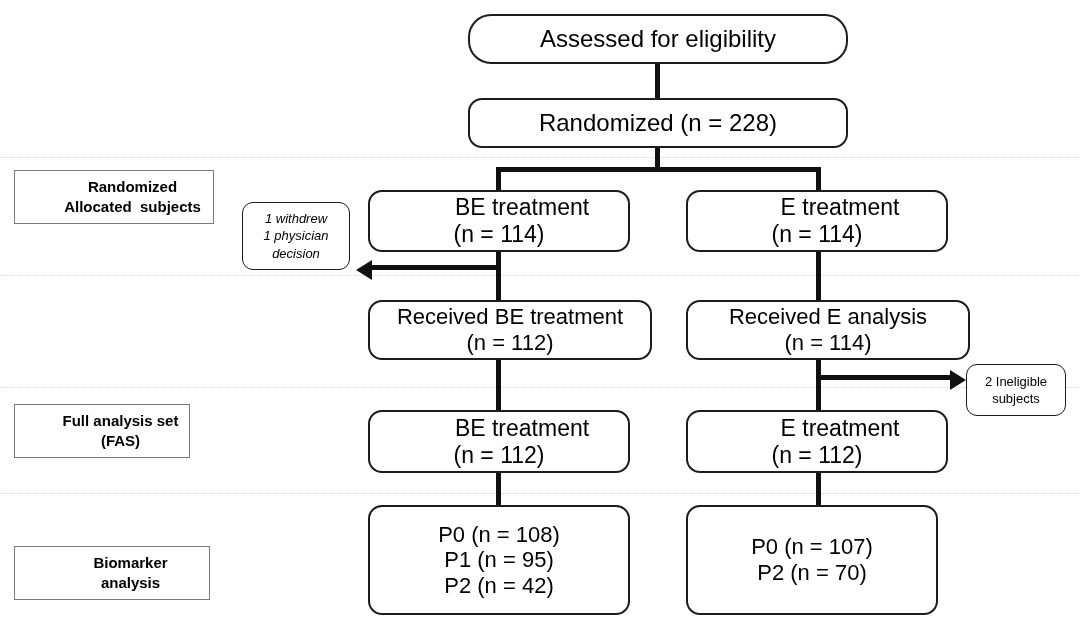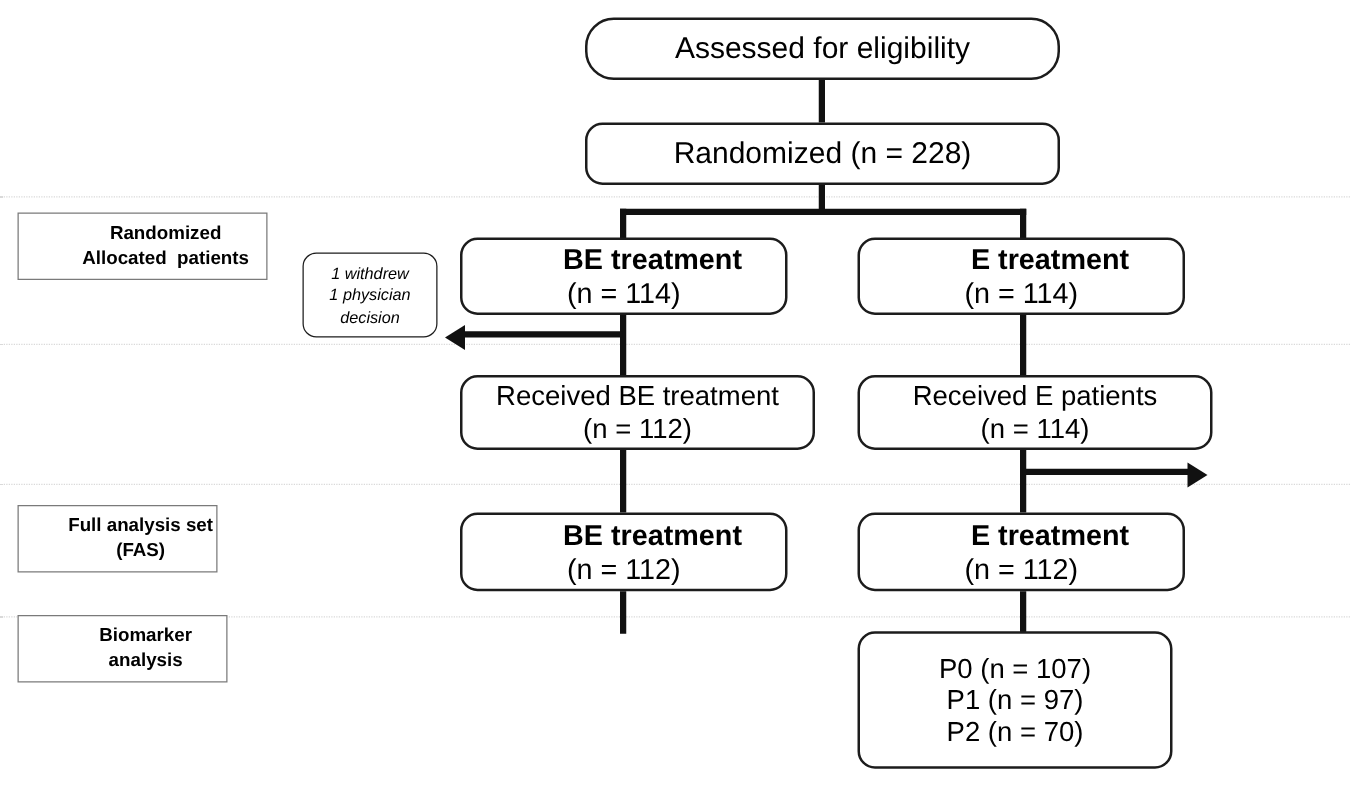--- a/index.html
+++ b/index.html
@@ -33,21 +33,21 @@
     justify-content: center;
     text-align: center;
     line-height: 1.16;
     z-index: 3;
   }
   .node .ln {
     display: block;
     white-space: pre;
   }
   .node .bold {
-    font-weight: bold;
+    font-weight: normal;
     margin-left: 46px;
   }
   .t-24 { font-size: 24px; }
   .t-23 { font-size: 23px; }
   .t-22 { font-size: 22px; }
 
   
   .callout {
     position: absolute;
     box-sizing: border-box;
@@ -163,30 +163,30 @@
   <div class="node t-24" style="left:468px; top:14px; width:380px; height:50px;border-radius:23px;">
     <span class="ln">Assessed for eligibility</span>
   </div>
 
   <div class="node t-24" style="left:468px; top:98px; width:380px; height:50px;">
     <span class="ln">Randomized (n = 228)</span>
   </div>
 
   <div class="stage" style="left:14px; top:170px; width:200px; height:54px;">
     <span class="ln">Randomized</span>
-    <span class="ln">Allocated  patients</span>
-  </div>
-
-
-  <div class="stage" style="left:14px; top:404px; width:160px; height:54px;">
+    <span class="ln">Allocated  subjects</span>
+  </div>
+
+
+  <div class="stage" style="left:14px; top:404px; width:176px; height:54px;">
     <span class="ln">Full analysis set</span>
     <span class="ln">(FAS)</span>
   </div>
 
-  <div class="stage" style="left:14px; top:492px; width:168px; height:54px;">
+  <div class="stage" style="left:14px; top:546px; width:196px; height:54px;">
     <span class="ln">Biomarker</span>
     <span class="ln">analysis</span>
   </div>
 
   <div class="node t-23" style="left:368px; top:190px; width:262px; height:62px;">
     <span class="ln bold">BE treatment</span>
     <span class="ln">(n = 114)</span>
   </div>
 
   <div class="node t-23" style="left:686px; top:190px; width:262px; height:62px;">
@@ -199,35 +199,43 @@
     <span class="ln">1 physician</span>
     <span class="ln">decision</span>
   </div>
 
   <div class="node t-22" style="left:368px; top:300px; width:284px; height:60px;">
     <span class="ln">Received BE treatment</span>
     <span class="ln">(n = 112)</span>
   </div>
 
   <div class="node t-22" style="left:686px; top:300px; width:284px; height:60px;">
-    <span class="ln">Received E patients</span>
+    <span class="ln">Received E analysis</span>
     <span class="ln">(n = 114)</span>
   </div>
 
+  <div class="callout" style="left:966px; top:364px; width:100px; height:52px;">
+    <span class="ln">2 Ineligible</span>
+    <span class="ln">subjects</span>
+  </div>
 
   <div class="node t-23" style="left:368px; top:410px; width:262px; height:63px;">
     <span class="ln bold">BE treatment</span>
     <span class="ln">(n = 112)</span>
   </div>
 
   <div class="node t-23" style="left:686px; top:410px; width:262px; height:63px;">
     <span class="ln bold">E treatment</span>
     <span class="ln">(n = 112)</span>
   </div>
 
+  <div class="node t-22" style="left:368px; top:505px; width:262px; height:110px;">
+    <span class="ln">P0 (n = 108)</span>
+    <span class="ln">P1 (n = 95)</span>
+    <span class="ln">P2 (n = 42)</span>
+  </div>
 
   <div class="node t-22" style="left:686px; top:505px; width:252px; height:110px;">
     <span class="ln">P0 (n = 107)</span>
-    <span class="ln">P1 (n = 97)</span>
     <span class="ln">P2 (n = 70)</span>
   </div>
 
 </div>
 
 </body></html>

